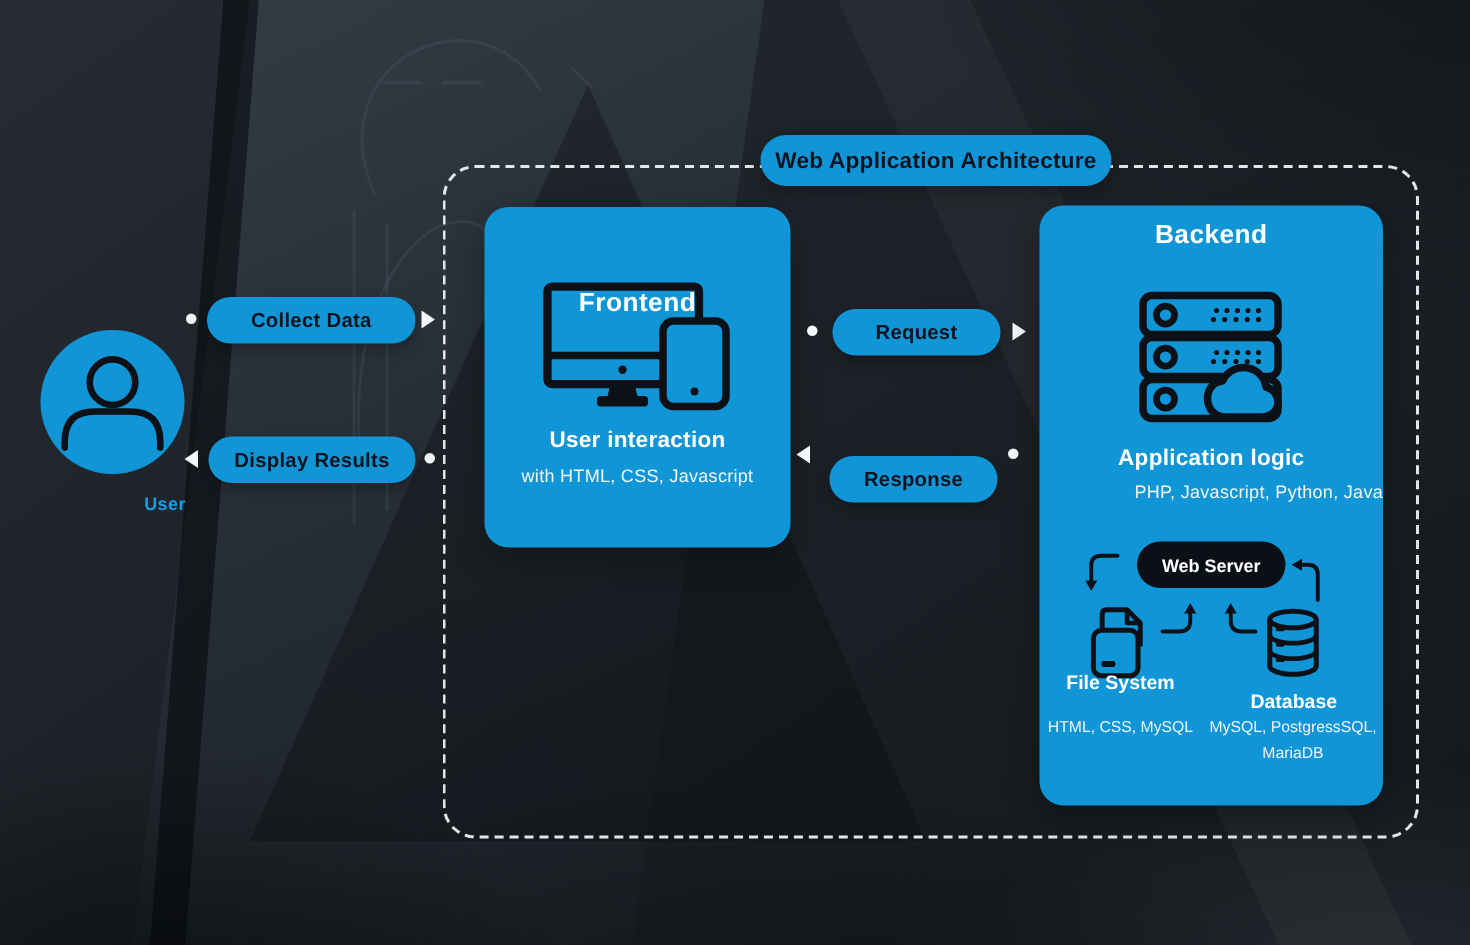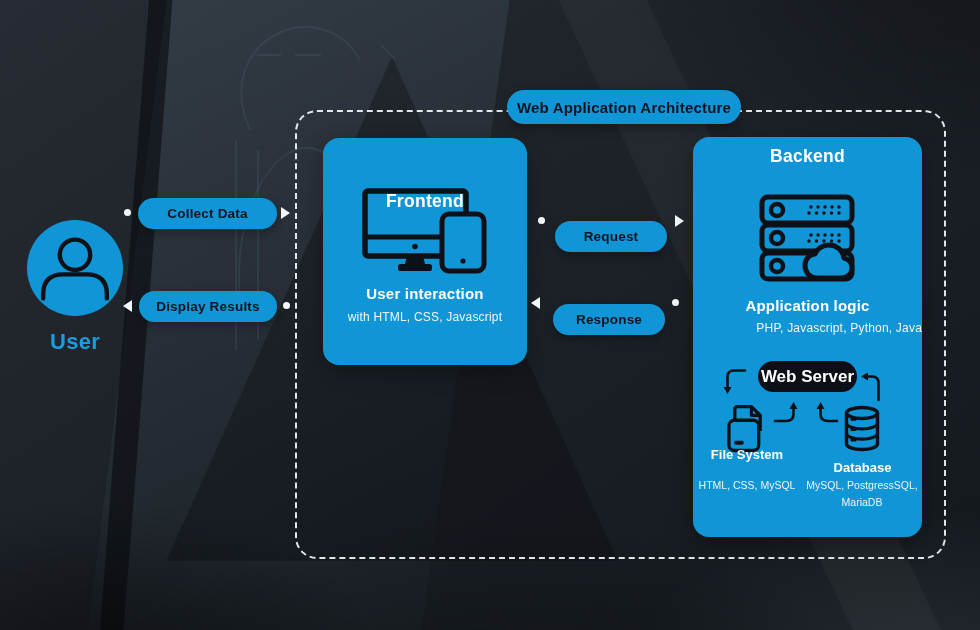--- a/index.html
+++ b/index.html
@@ -43,23 +43,23 @@
     box-shadow:0 8px 22px rgba(0,0,0,0.30);
   }
   .box *{position:absolute;}
   .box-title{left:0;width:100%;text-align:center;color:#fff;font-weight:700;font-size:17.5px;letter-spacing:0.3px;}
   .box-head{left:0;width:100%;text-align:center;color:#fff;font-weight:700;font-size:15px;letter-spacing:0.2px;}
   .box-sub{left:0;width:100%;text-align:center;color:#f2f7fa;font-size:12px;letter-spacing:0.2px;}
   .mini-title{text-align:center;color:#fff;font-weight:700;font-size:13px;}
   .mini-sub{text-align:center;color:#eef5f9;font-size:10.5px;}
   .ws-pill{
     left:65px;top:224px;width:99px;height:31px;background:#0c1016;border-radius:15.5px;
-    display:flex;align-items:center;justify-content:center;color:#fff;font-weight:700;font-size:17px;
-  }
-  .user-label{position:absolute;left:26px;top:329px;width:98px;text-align:center;color:#1a9de0;font-weight:700;font-size:22px;letter-spacing:0.3px;z-index:2;}
+    display:flex;align-items:center;justify-content:center;color:#fff;font-weight:700;font-size:12px;
+  }
+  .user-label{position:absolute;left:26px;top:329px;width:98px;text-align:right;color:#1a9de0;font-weight:700;font-size:12px;letter-spacing:0.3px;z-index:2;}
   svg{display:block;}
 </style>
 </head>
 <body>
 
 <div class="stage">
 
   <div class="bg bg-screen"></div>
   <div class="bg bg-bezel"></div>
   <div class="bg bg-tri"></div>
@@ -107,21 +107,21 @@
       <path d="M 45,68 H 61 L 63,76 H 43 Z" fill="#0c1117"></path>
       <rect x="36" y="76" width="34" height="7" rx="2.5" fill="#0c1117"></rect>
       <rect x="80" y="26" width="42" height="57" rx="7" fill="#1095d6" stroke="#0c1117" stroke-width="5"></rect>
       <circle cx="101" cy="73" r="2.6" fill="#0c1117"></circle>
     </svg>
     <div class="box-head" style="top:147px;">User interaction</div>
     <div class="box-sub" style="top:172px;">with HTML, CSS, Javascript</div>
   </div>
 
   <div class="dot" style="left:538px;top:217px;"></div>
-  <div class="pill" style="left:555px;top:206px;width:112px;height:31px;margin-top:15px;">
+  <div class="pill" style="left:555px;top:206px;width:112px;height:31px;">
     <span>Request</span>
   </div>
   <div class="arr arr-r" style="left:675px;top:215px;"></div>
 
   <div class="arr arr-l" style="left:531px;top:297px;"></div>
   <div class="pill" style="left:553px;top:304px;width:112px;height:31px;">
     <span>Response</span>
   </div>
   <div class="dot" style="left:672px;top:299px;"></div>
 

